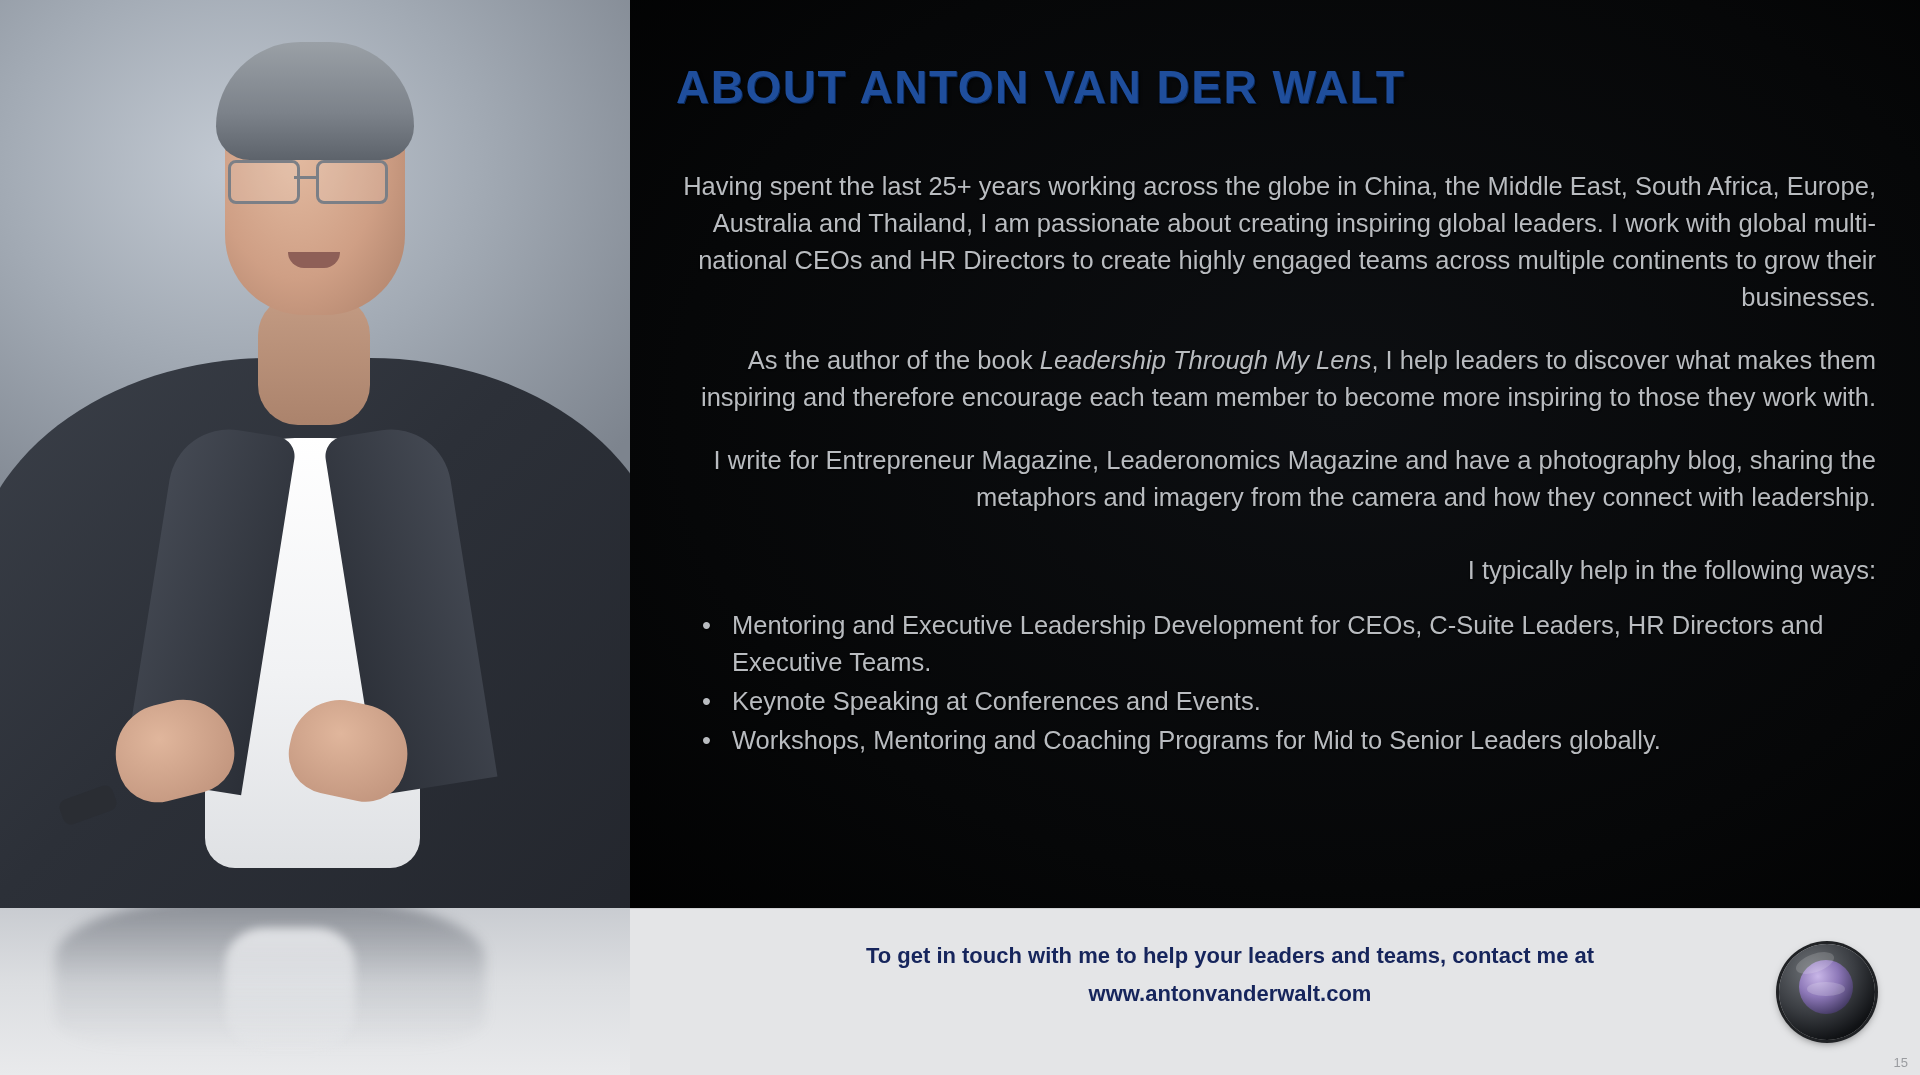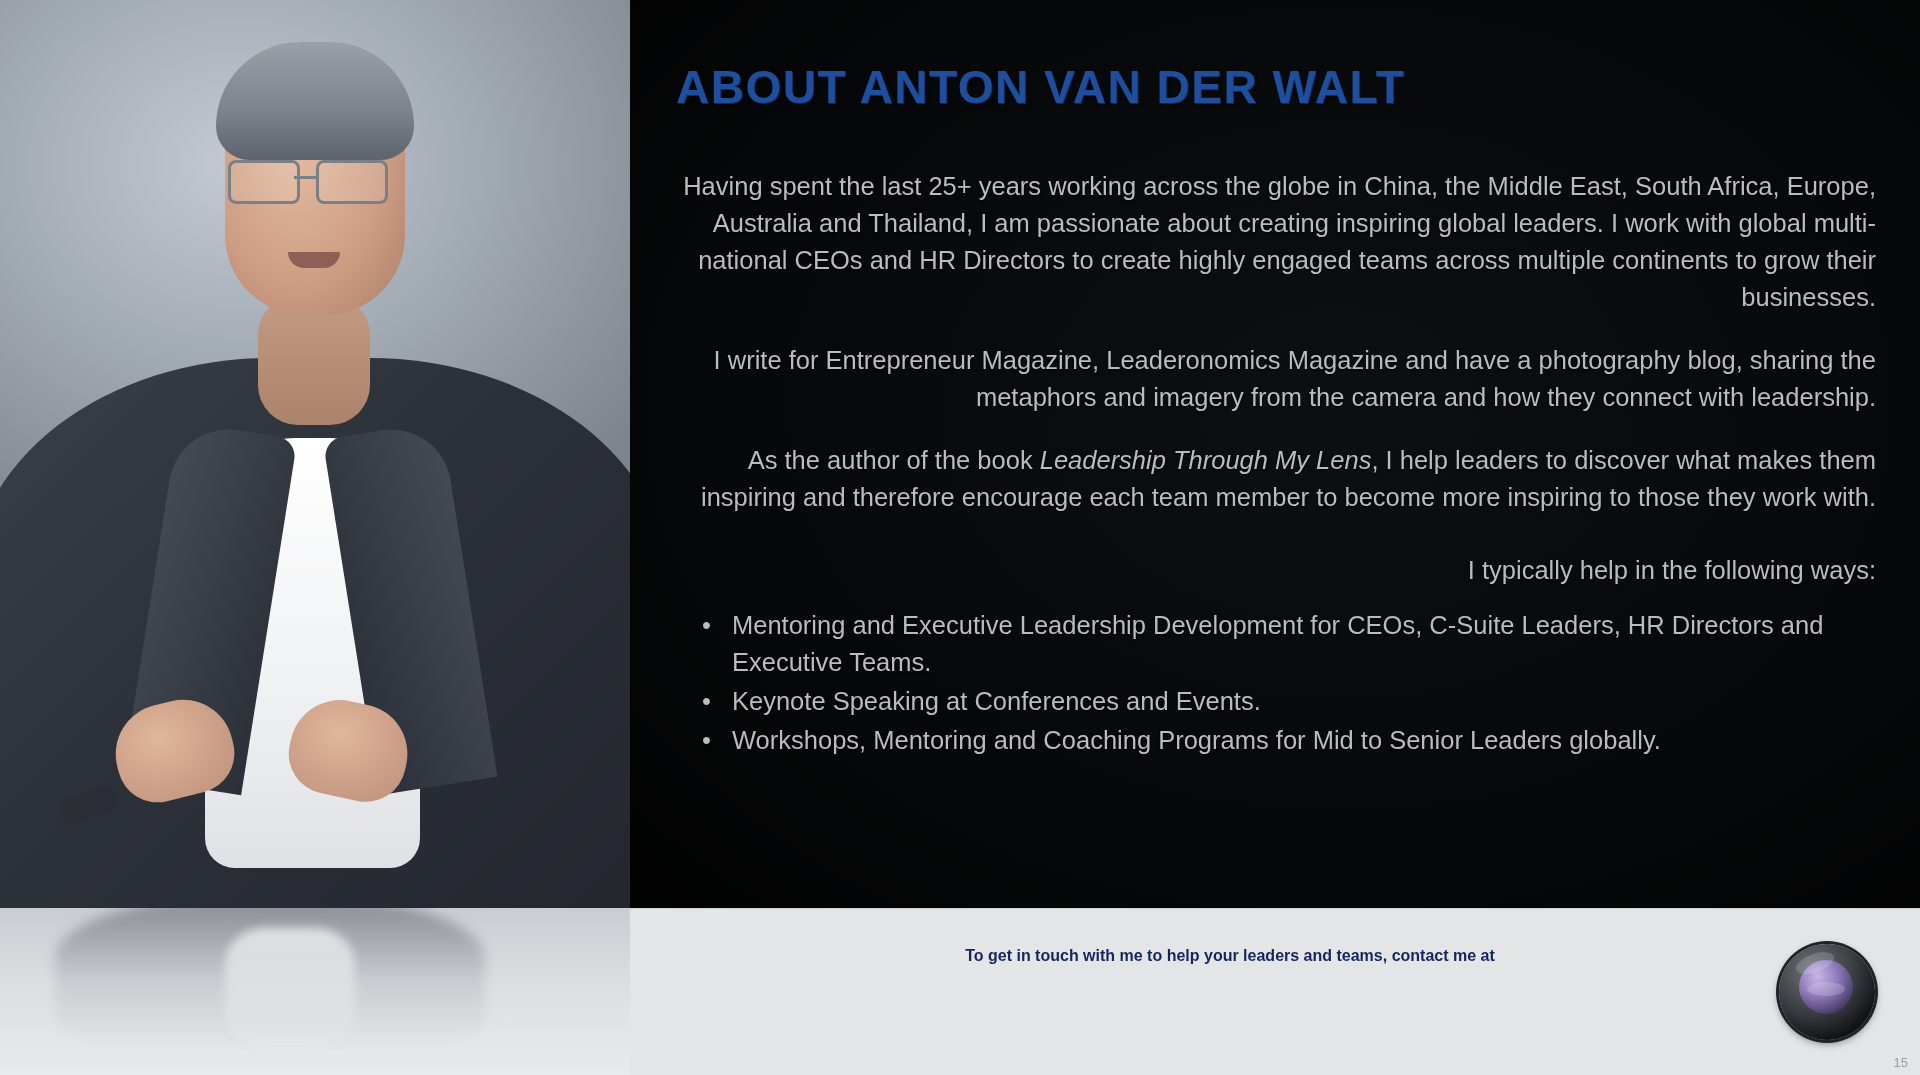--- a/index.html
+++ b/index.html
@@ -218,21 +218,21 @@
     width: 1290px; height: 167px;
     background: #e4e5e7;
     border-top: 1px solid #d0d1d3;
   }
   .footer-text {
     position: absolute;
     left: 60px; top: 28px;
     width: 1080px;
     text-align: center;
     color: #16255c;
-    font-size: 16px;
+    font-size: 22px;
     font-weight: bold;
     line-height: 38px;
   }
   .logo {
     position: absolute;
     right: 45px; top: 35px;
     width: 96px; height: 96px;
     border-radius: 50%;
     background:
       radial-gradient(circle at 35% 28%, #6f7378 0%, #3a3d42 45%, #111316 75%, #000 100%);
@@ -297,39 +297,40 @@
       <div class="reflection-shirt"></div>
     </div>
   </div>
 
   <div class="content-panel">
     <div class="title">ABOUT ANTON VAN DER WALT</div>
 
     <div class="body-text">
       <p>Having spent the last 25+ years working across the globe in China, the Middle East, South Africa, Europe, Australia and Thailand, I am passionate about creating inspiring global leaders. I work with global multi-national CEOs and HR Directors to create highly engaged teams across multiple continents to grow their businesses.</p>
 
-      <p>I write for Entrepreneur Magazine, Leaderonomics Magazine and have a photography blog, sharing the metaphors and imagery from the camera and how they connect with leadership.</p>
-
       <p>
         <span>As the author of the book </span><em>Leadership Through My Lens</em><span>, I help leaders to discover what makes them inspiring and therefore encourage each team member to become more inspiring to those they work with.</span>
       </p>
+
+      <p>I write for Entrepreneur Magazine, Leaderonomics Magazine and have a photography blog, sharing the metaphors and imagery from the camera and how they connect with leadership.</p>
 
       <p class="tight">I typically help in the following ways:</p>
 
       <ul class="ways">
         <li>Mentoring and Executive Leadership Development for CEOs, C-Suite Leaders, HR Directors and Executive Teams.</li>
         <li>Keynote Speaking at Conferences and Events.</li>
         <li>Workshops, Mentoring and Coaching Programs for Mid to Senior Leaders globally.</li>
       </ul>
     </div>
   </div>
 
   <div class="footer">
     <div class="footer-text">
       <div>To get in touch with me to help your leaders and teams, contact me at</div>
+      <div>www.antonvanderwalt.com</div>
     </div>
     <div class="logo">
       <div class="globe"></div>
       <div class="glint"></div>
     </div>
     <div class="page-number">15</div>
   </div>
 
 </div>
 

